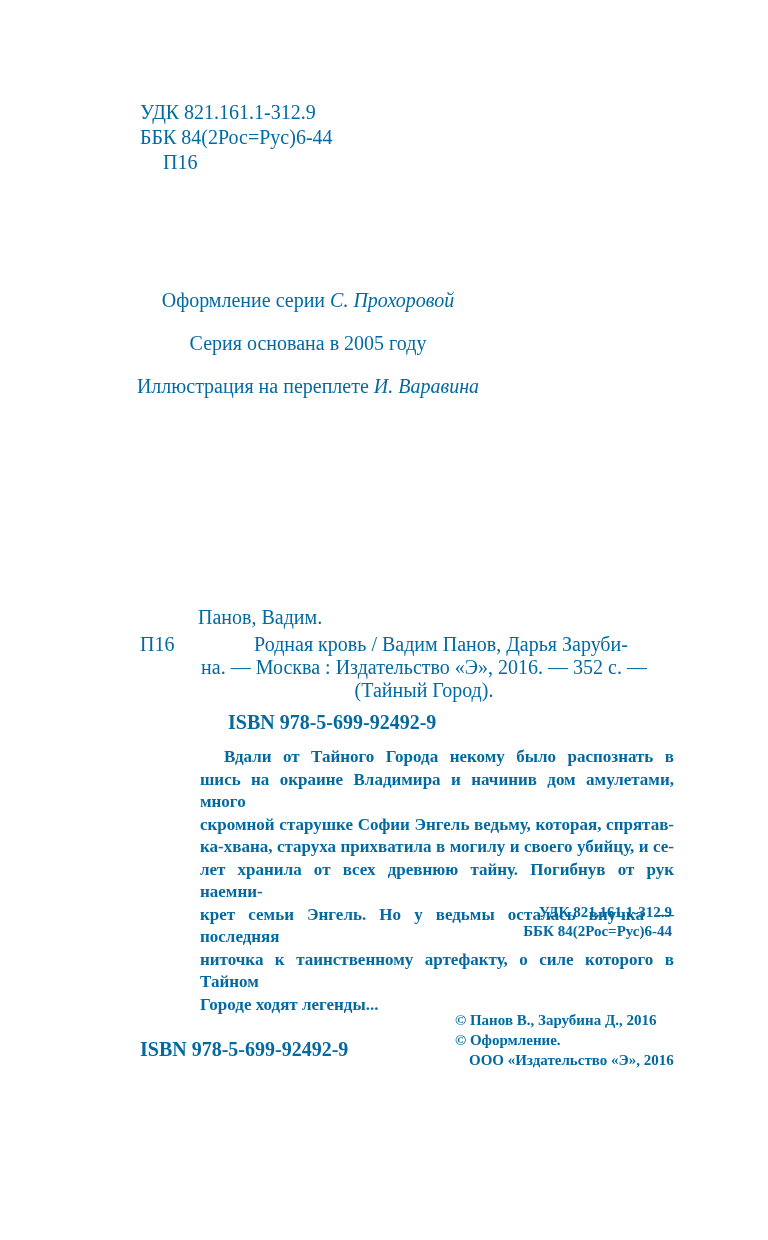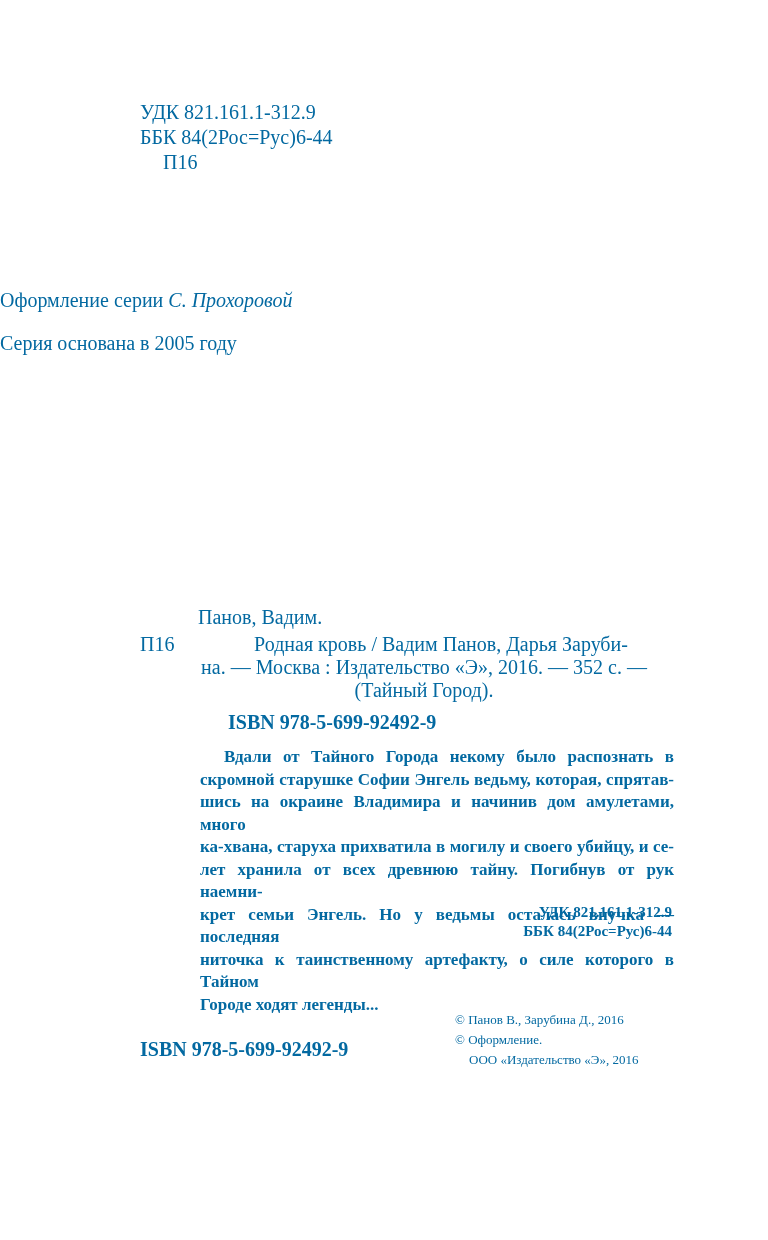--- a/index.html
+++ b/index.html
@@ -25,20 +25,21 @@
     line-height: 25px;
     white-space: nowrap;
   }
   .top-codes .p-code { padding-left: 23px; }
 
   .series {
     position: absolute;
     left: 0;
     top: 288px;
     width: 616px;
+    text-align: center;
     font-size: 20px;
     line-height: 25px;
   }
   .series .series-line { margin-bottom: 18px; }
   .series i { font-style: italic; }
 
   .catalog-author {
     position: absolute;
     left: 198px;
     top: 606px;
@@ -101,58 +102,59 @@
     left: 140px;
     top: 1038px;
     font-size: 20px;
     font-weight: bold;
     white-space: nowrap;
   }
   .footer-copy {
     position: absolute;
     left: 455px;
     top: 1010px;
-    font-size: 13px;
+    font-size: 15px;
     line-height: 20px;
-    font-weight: normal;
+    font-weight: bold;
     white-space: nowrap;
   }
   .footer-copy .copy-indent { padding-left: 14px; }
 </style>
 </head>
 <body>
 
 <div class="page">
 
   <div class="top-codes">
     <div>УДК 821.161.1-312.9</div>
     <div>ББК 84(2Рос=Рус)6-44</div>
     <div class="p-code">П16</div>
   </div>
 
   <div class="series">
     <div class="series-line"><span>Оформление серии </span><i>С. Прохоровой</i></div>
     <div class="series-line">Серия основана в 2005 году</div>
+    <div class="series-line"><span>Иллюстрация на переплете </span><i>И. Варавина</i></div>
   </div>
 
   <div class="catalog-author">Панов, Вадим.</div>
   <div class="catalog-code">П16</div>
 
   <div class="catalog-entry">
     <div class="entry-first">Родная кровь / Вадим Панов, Дарья Заруби-</div>
     <div>на. — Москва : Издательство «Э», 2016. — 352 с. —</div>
     <div>(Тайный Город).</div>
   </div>
 
   <div class="catalog-isbn">ISBN 978-5-699-92492-9</div>
 
   <div class="annotation">
     <div class="jline first-line">Вдали от Тайного Города некому было распознать в</div>
+    <div class="jline">шись на окраине Владимира и начинив дом амулетами, много</div>
     <div class="jline">скромной старушке Софии Энгель ведьму, которая, спрятав-</div>
-    <div class="jline">шись на окраине Владимира и начинив дом амулетами, много</div>
     <div class="jline">ка-хвана, старуха прихватила в могилу и своего убийцу, и се-</div>
     <div class="jline">лет хранила от всех древнюю тайну. Погибнув от рук наемни-</div>
     <div class="jline">крет семьи Энгель. Но у ведьмы осталась внучка — последняя</div>
     <div class="jline">ниточка к таинственному артефакту, о силе которого в Тайном</div>
     <div class="last-line">Городе ходят легенды...</div>
   </div>
 
   <div class="codes-right">
     <div>УДК 821.161.1-312.9</div>
     <div>ББК 84(2Рос=Рус)6-44</div>

